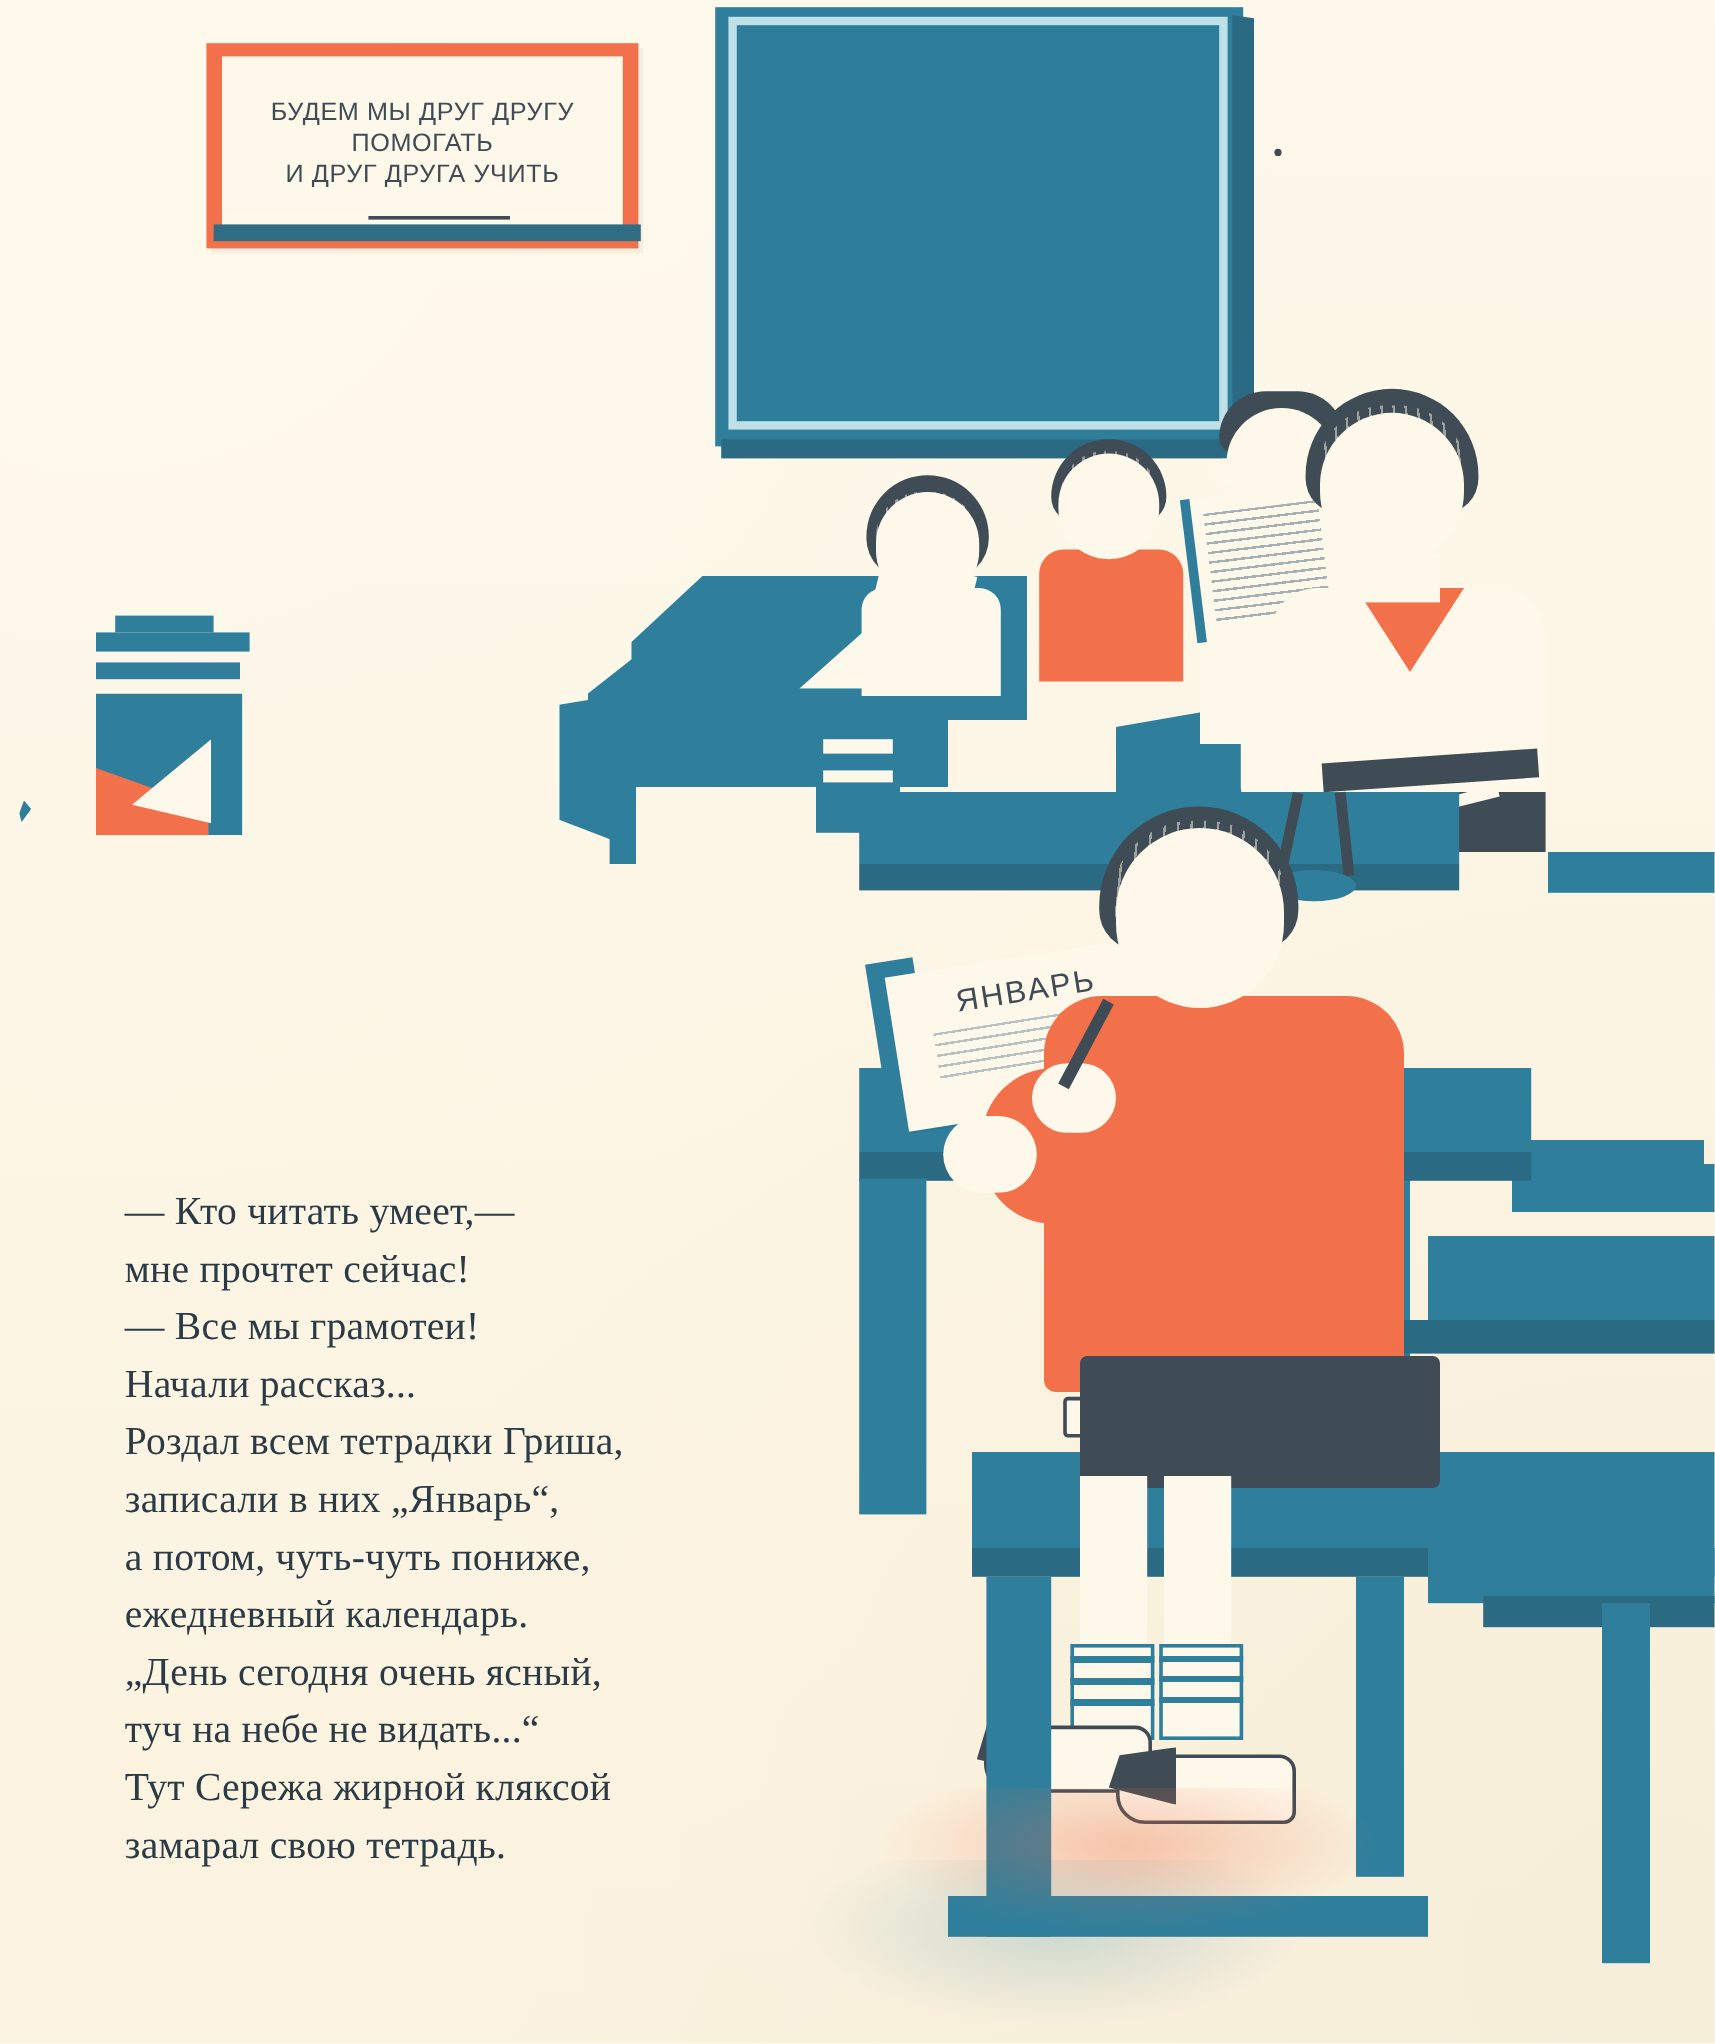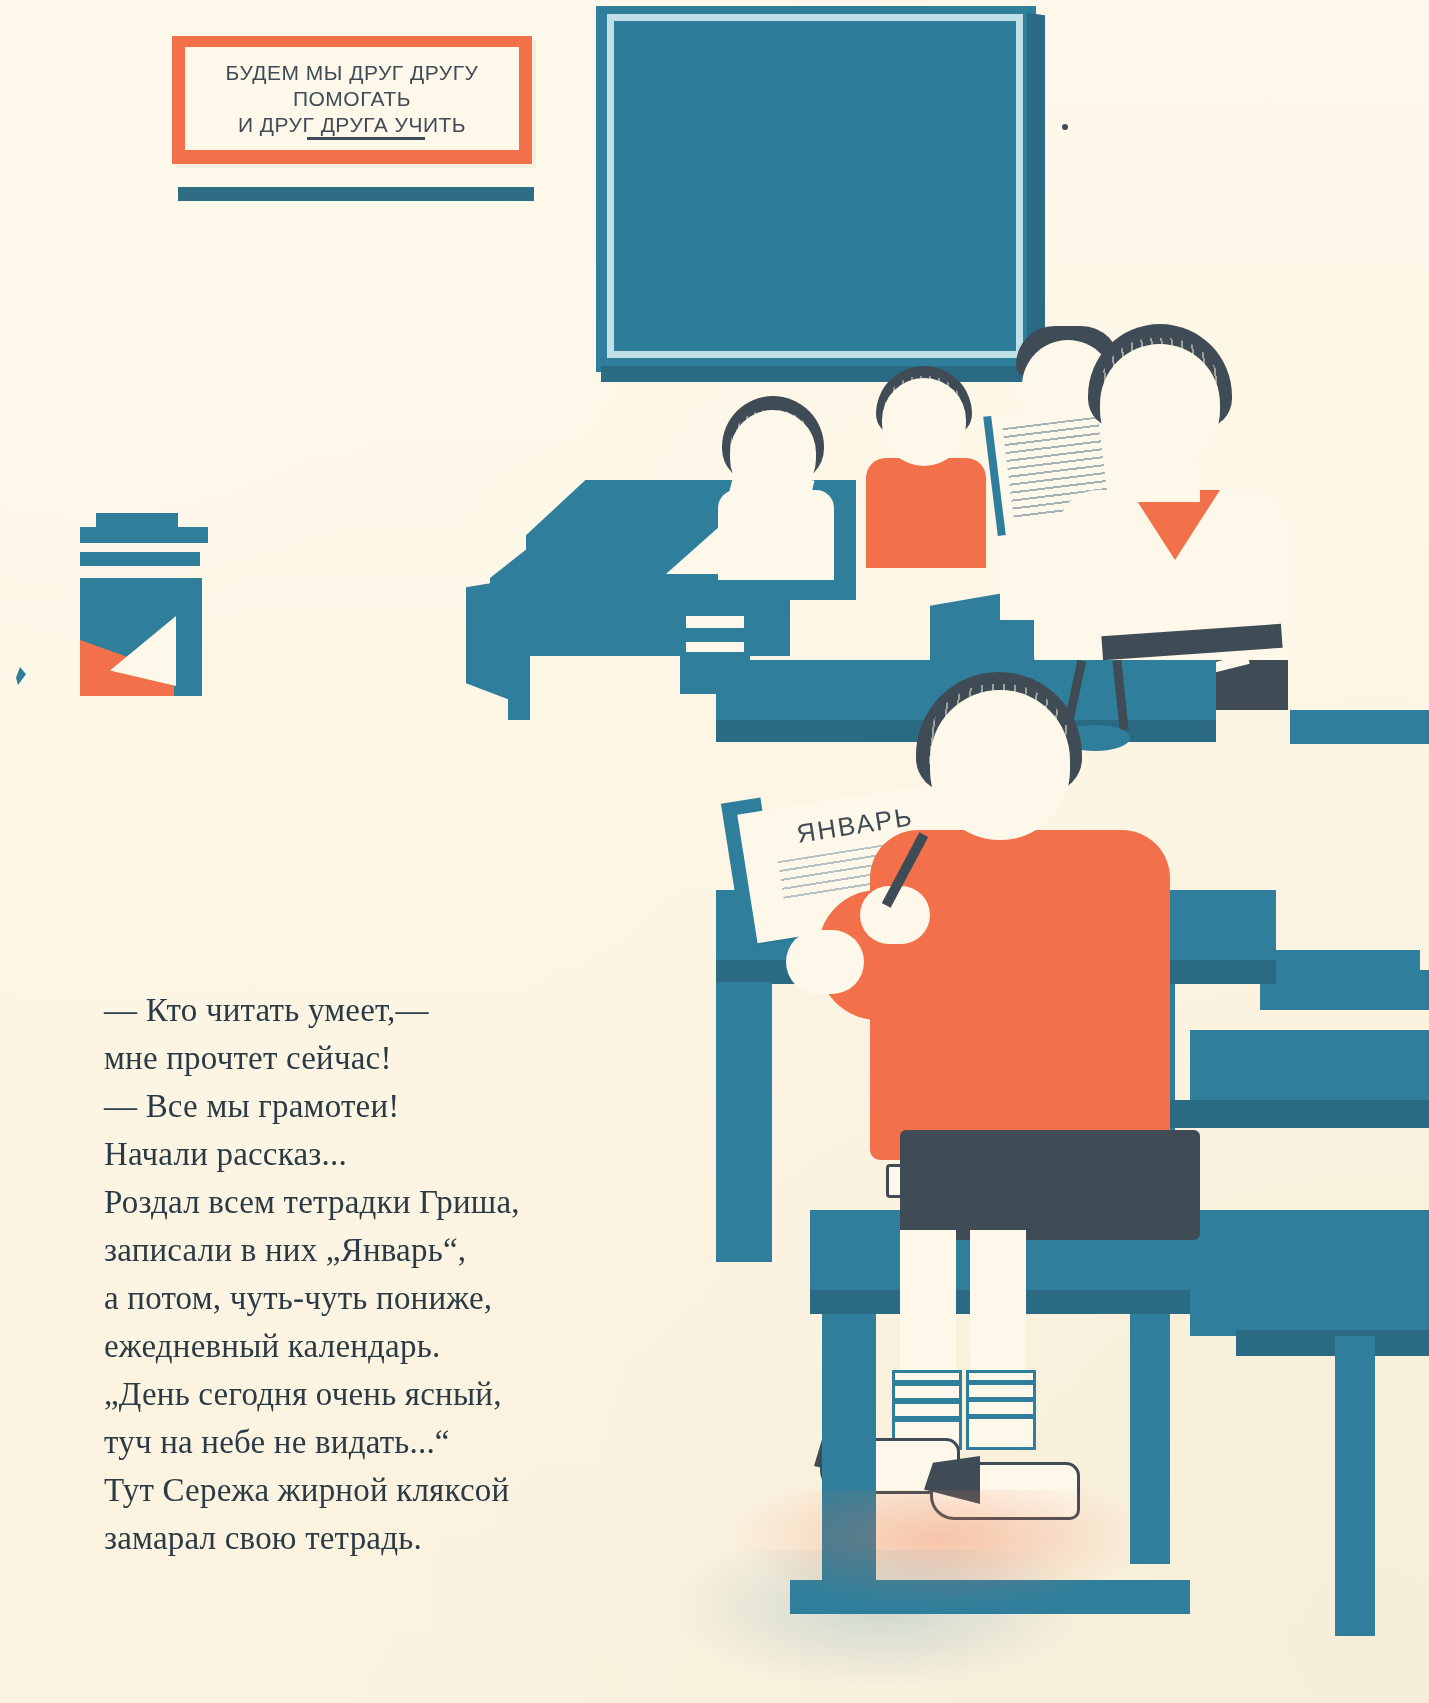--- a/index.html
+++ b/index.html
@@ -26,21 +26,21 @@
       radial-gradient(circle at 96% 96%, #f7eed9 0%, rgba(253,246,230,0) 50%),
       linear-gradient(180deg, #fdf8ea 0%, #fdf5e4 60%, #fbf2df 100%);
   }
 
   
   .poster {
     position: absolute;
     left: 172px;
     top: 36px;
     width: 360px;
-    height: 128px;
+    height: 171px;
     background: #f2714a;
     box-shadow: 4px 4px 0 rgba(0,0,0,0.04);
     text-decoration: underline;
   }
   .poster-inner {
     position: absolute;
     left: 13px;
     top: 11px;
     right: 13px;
     bottom: 14px;

